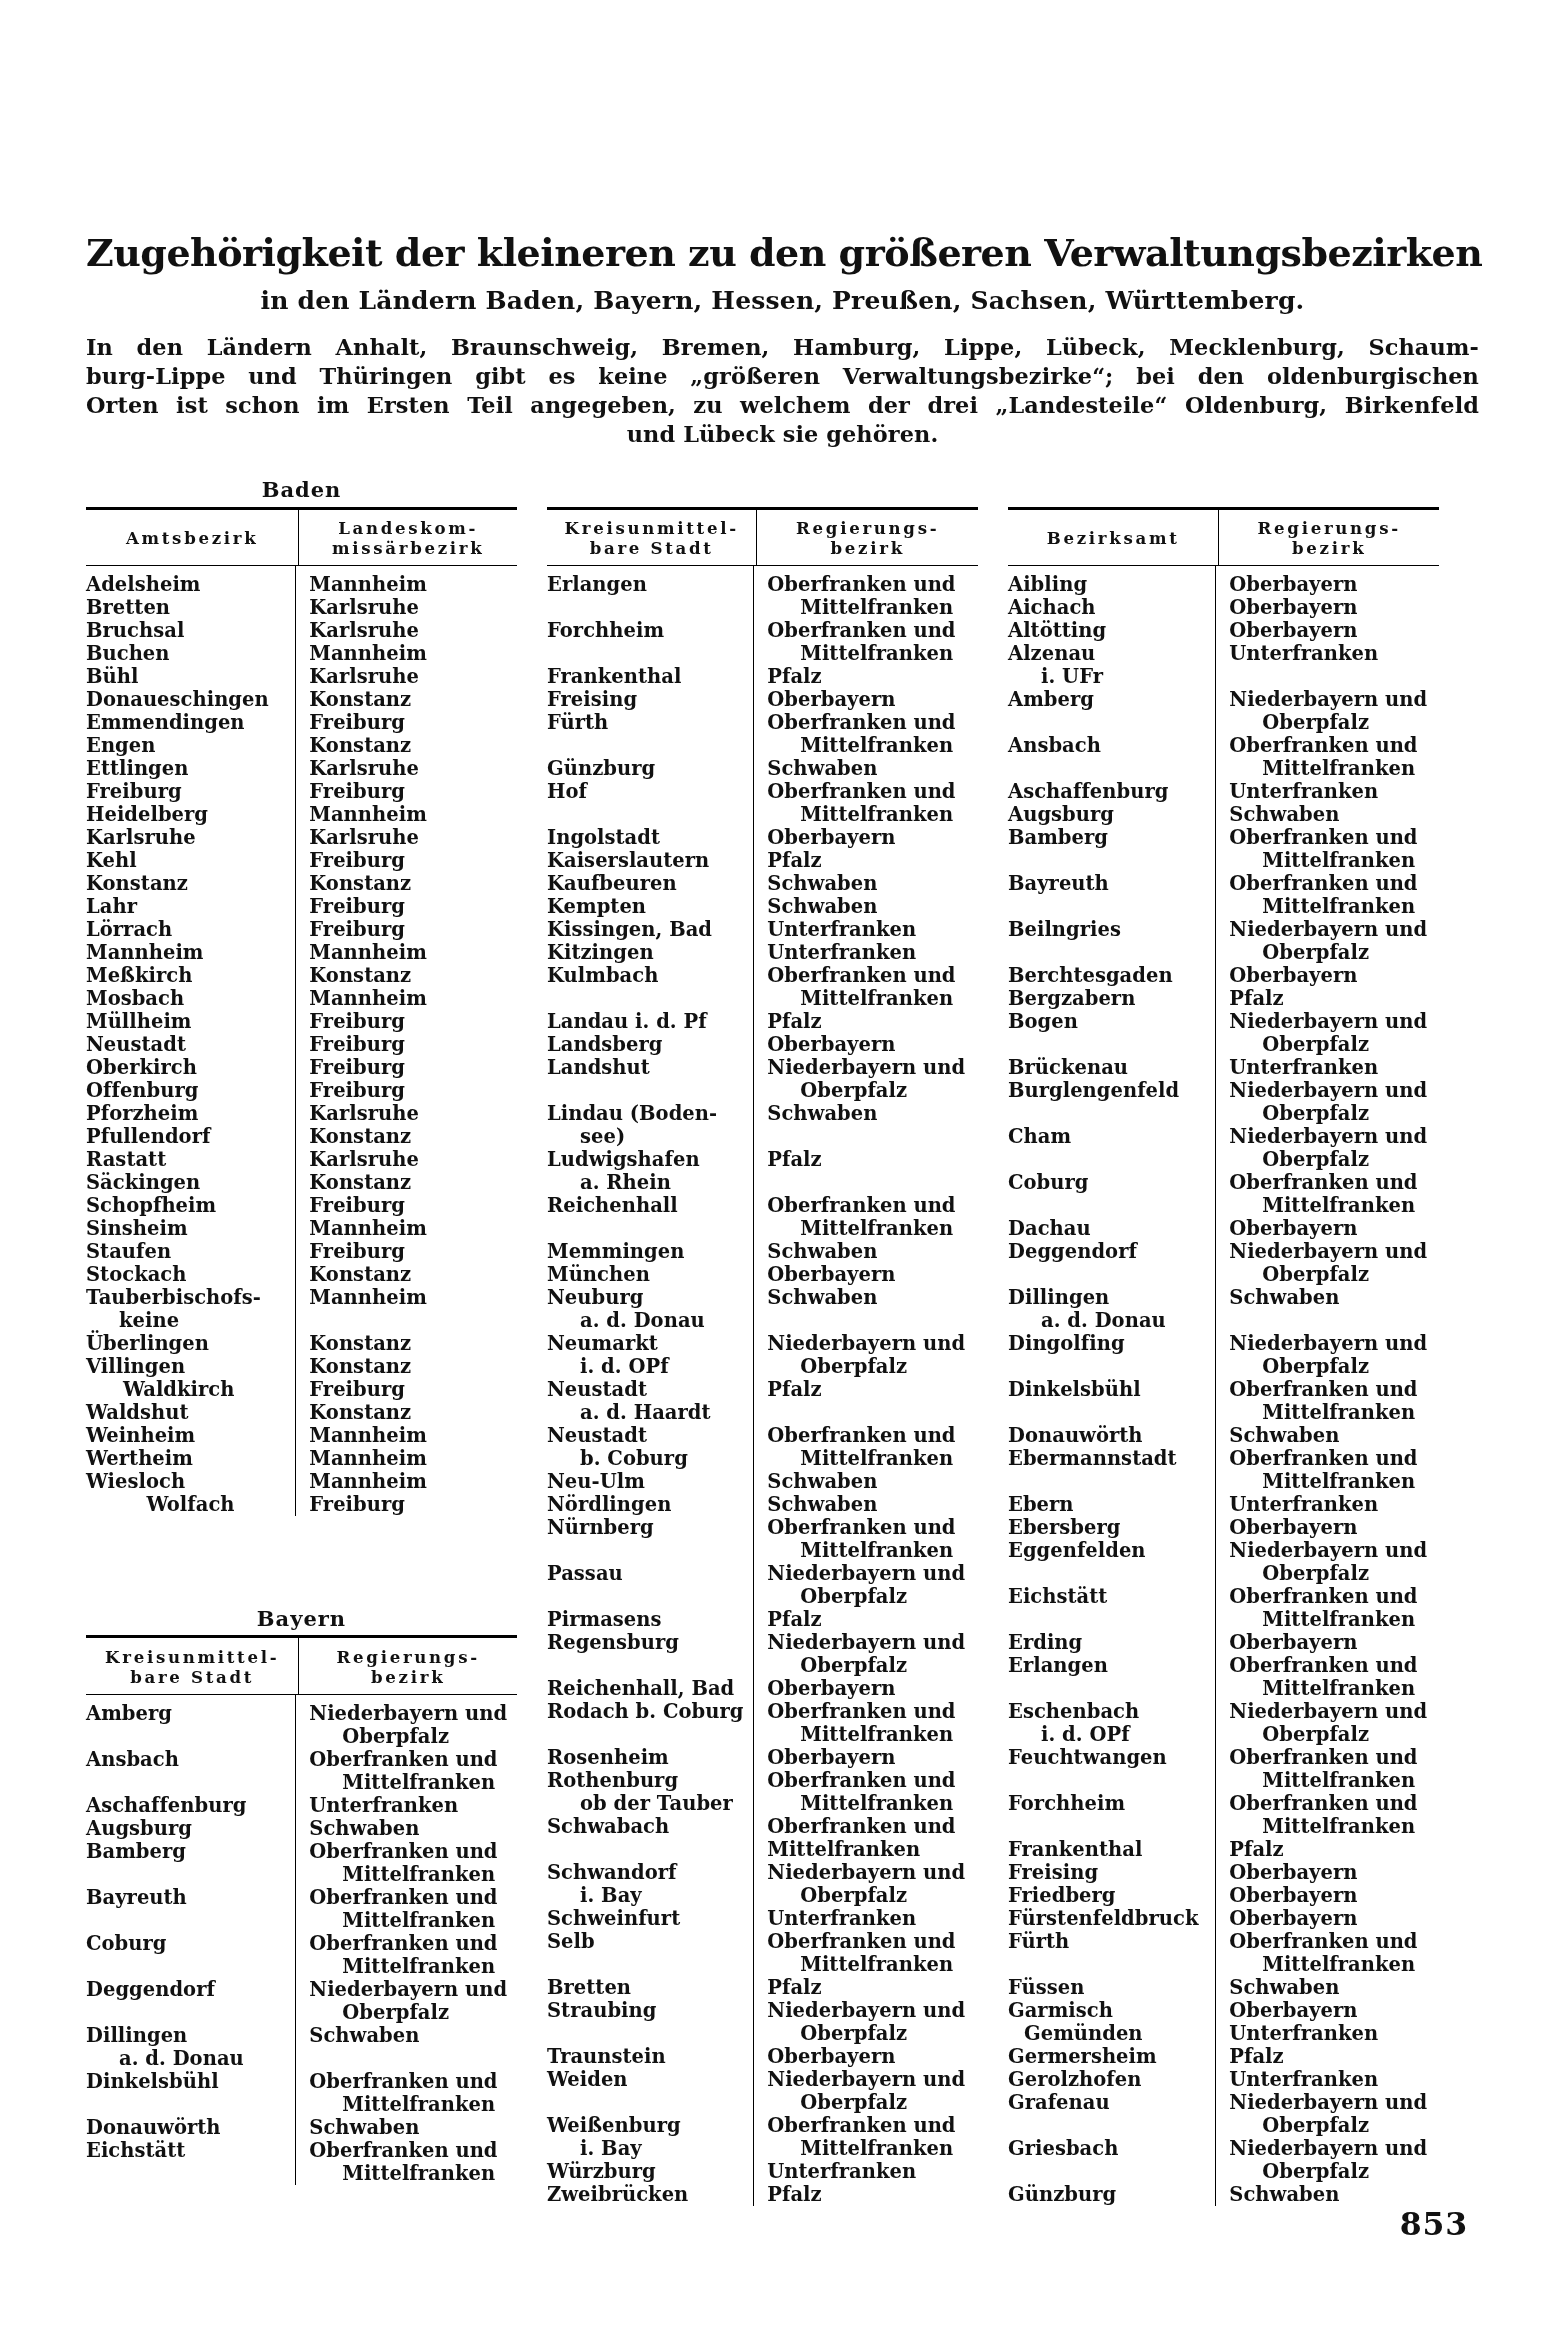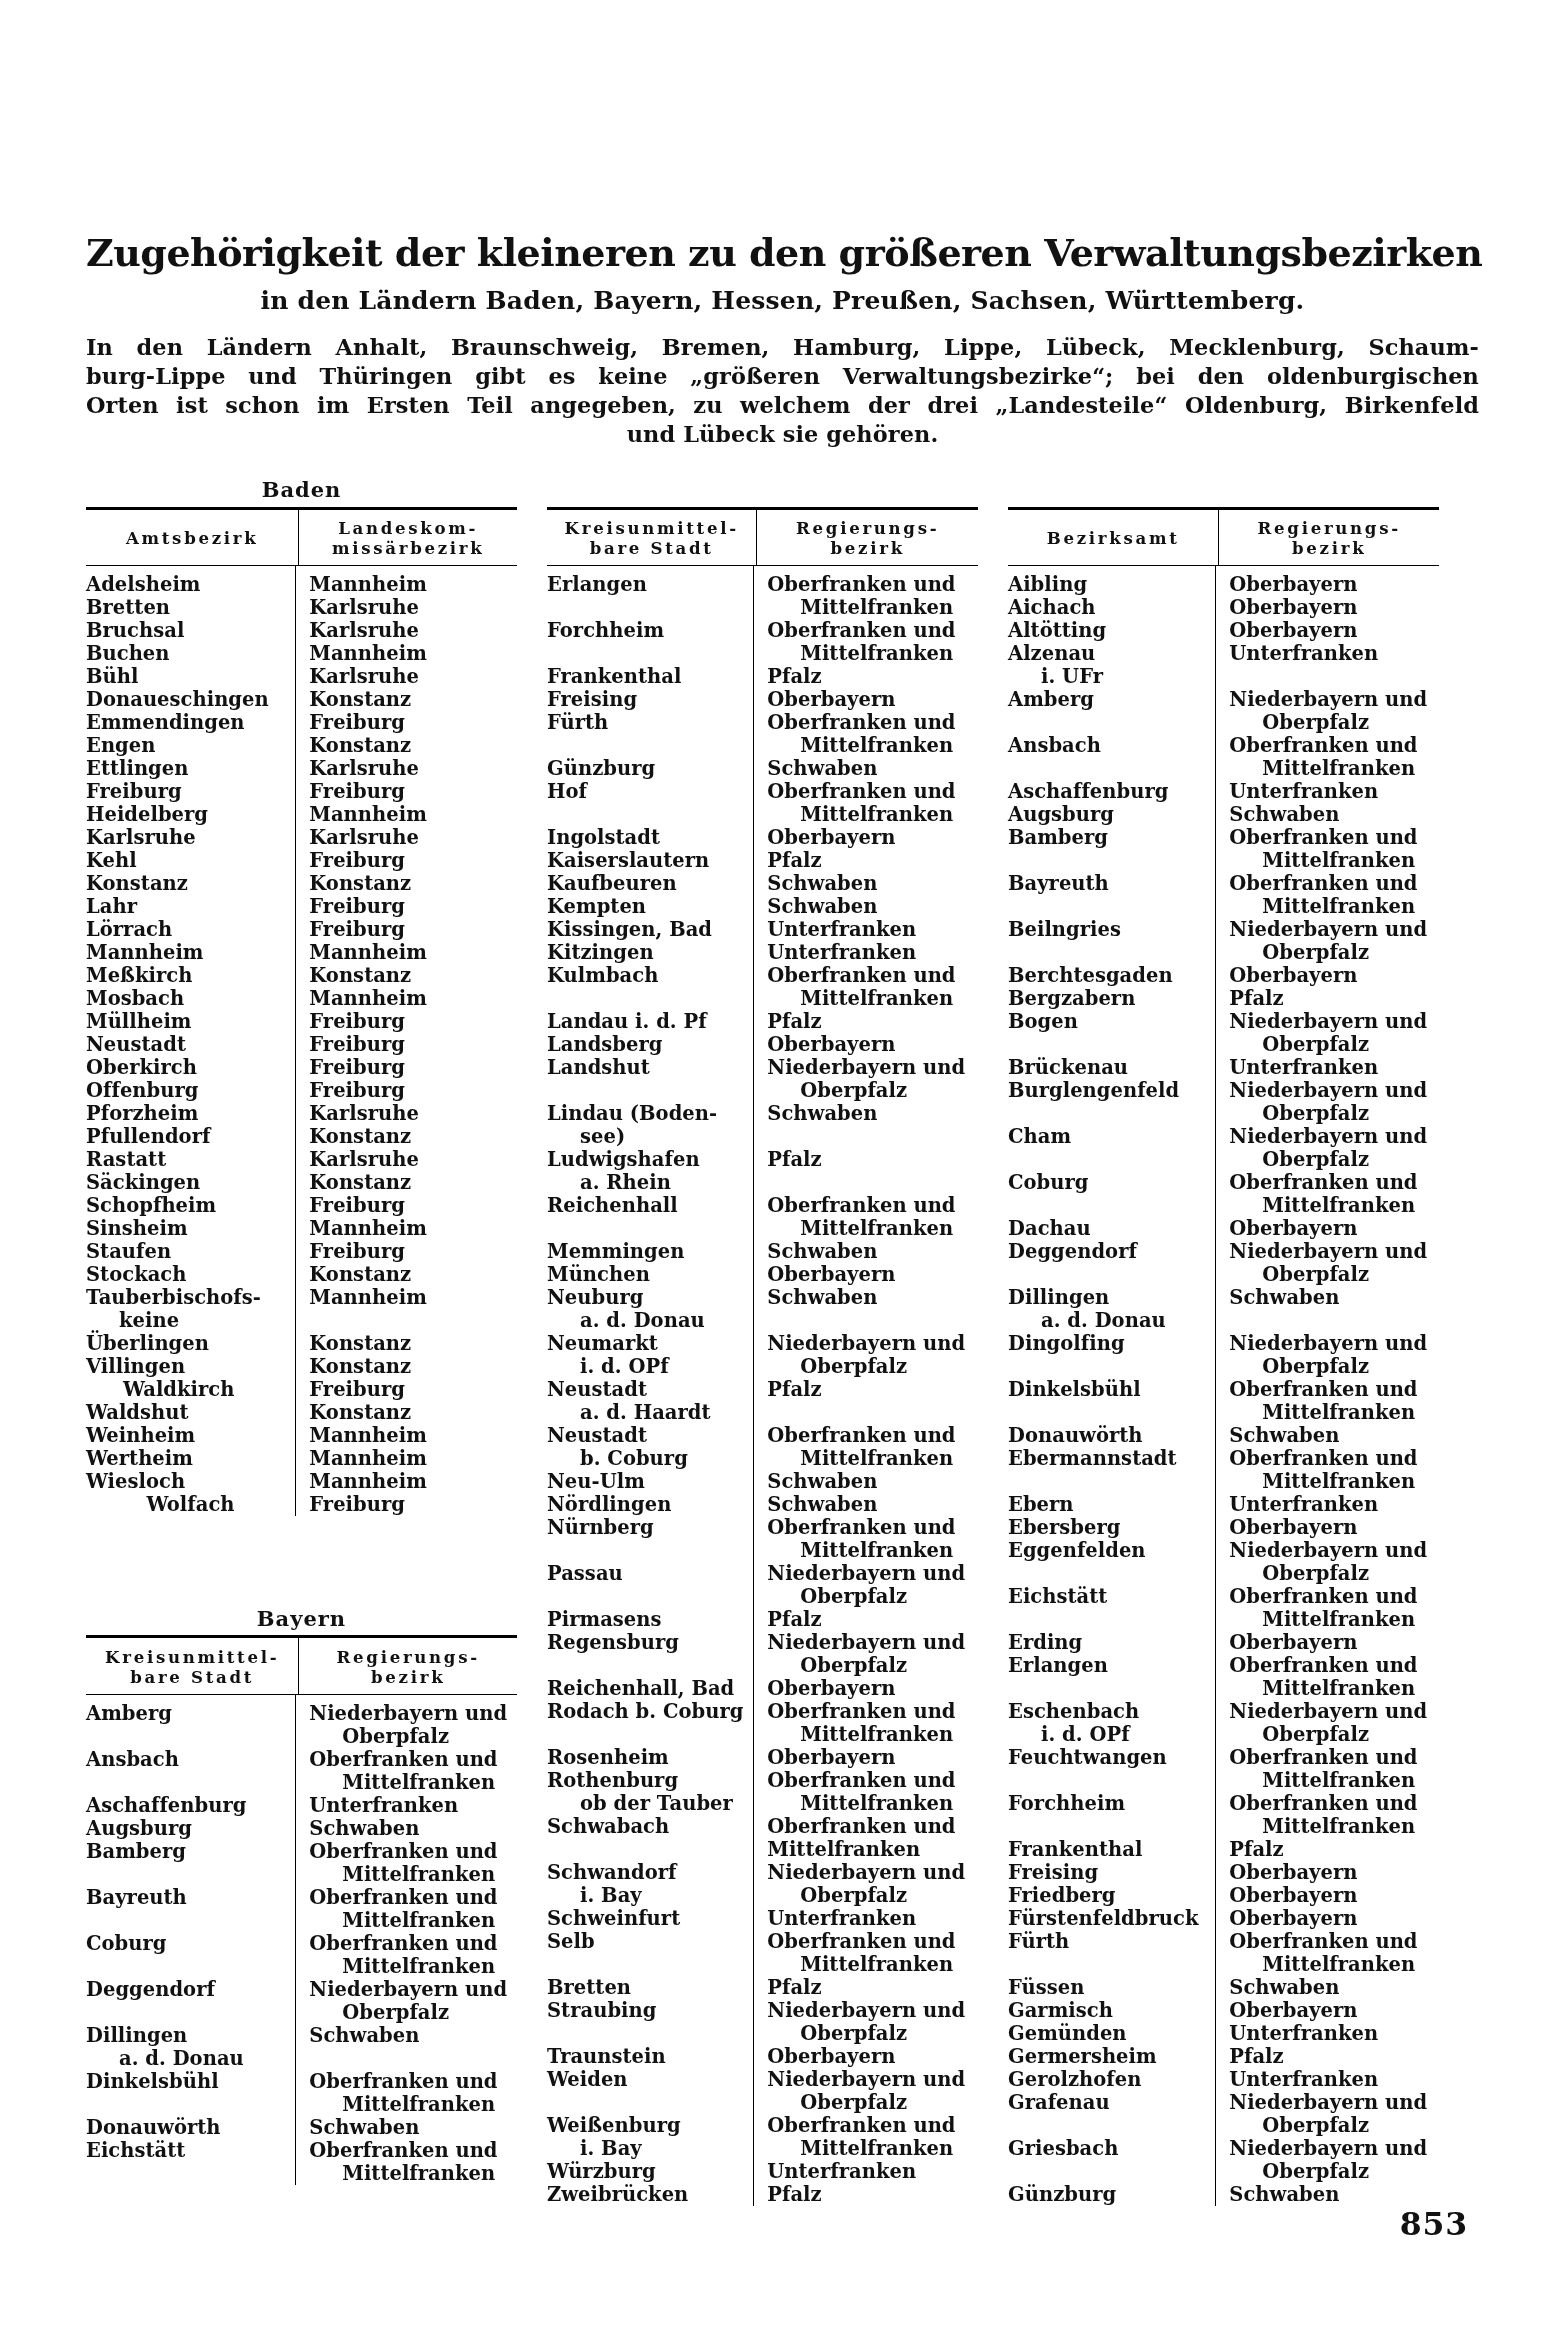--- a/index.html
+++ b/index.html
@@ -456,21 +456,21 @@
             <div class="e"><span style="display: block;">Eschenbach</span><span class="cont">i. d. OPf</span></div>
             <div class="e"><span style="display: block;">Feuchtwangen</span><span style="display: block;">&nbsp;</span></div>
             <div class="e"><span style="display: block;">Forchheim</span><span style="display: block;">&nbsp;</span></div>
             <div class="e"><span style="display: block;">Frankenthal</span></div>
             <div class="e"><span style="display: block;">Freising</span></div>
             <div class="e"><span style="display: block;">Friedberg</span></div>
             <div class="e"><span style="display: block;">Fürstenfeldbruck</span></div>
             <div class="e"><span style="display: block;">Fürth</span><span style="display: block;">&nbsp;</span></div>
             <div class="e"><span style="display: block;">Füssen</span></div>
             <div class="e"><span style="display: block;">Garmisch</span></div>
-            <div class="e"><span style="display: block;">Gemünden</span></div>
+            <div class="e"><span style="display: block; margin-left: 16px;">Gemünden</span></div>
             <div class="e"><span style="display: block;">Germersheim</span></div>
             <div class="e"><span style="display: block;">Gerolzhofen</span></div>
             <div class="e"><span style="display: block;">Grafenau</span><span style="display: block;">&nbsp;</span></div>
             <div class="e"><span style="display: block;">Griesbach</span><span style="display: block;">&nbsp;</span></div>
             <div class="e"><span style="display: block;">Günzburg</span></div>
           </div>
         <div class="rule"></div>
         <div class="bodyR">
             <div class="e"><span style="display: block;">Oberbayern</span></div>
             <div class="e"><span style="display: block;">Oberbayern</span></div>

